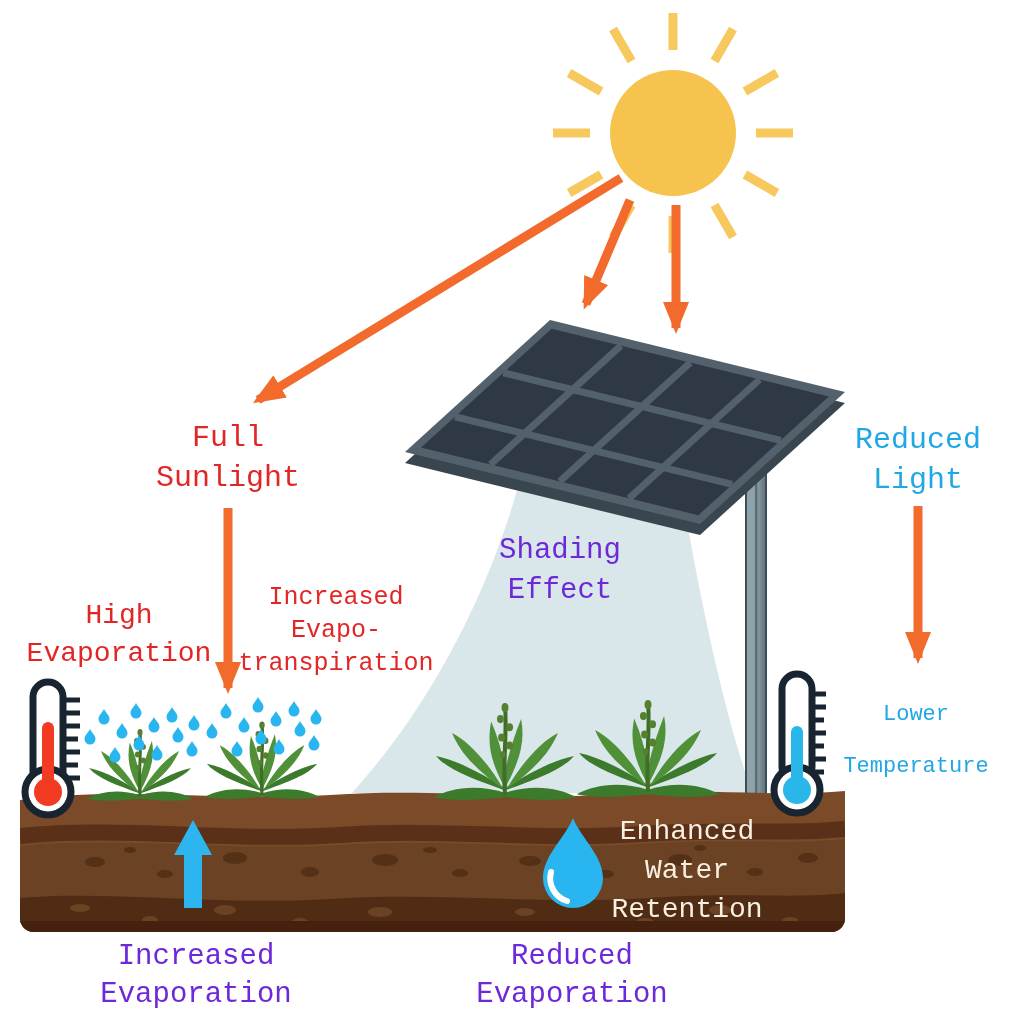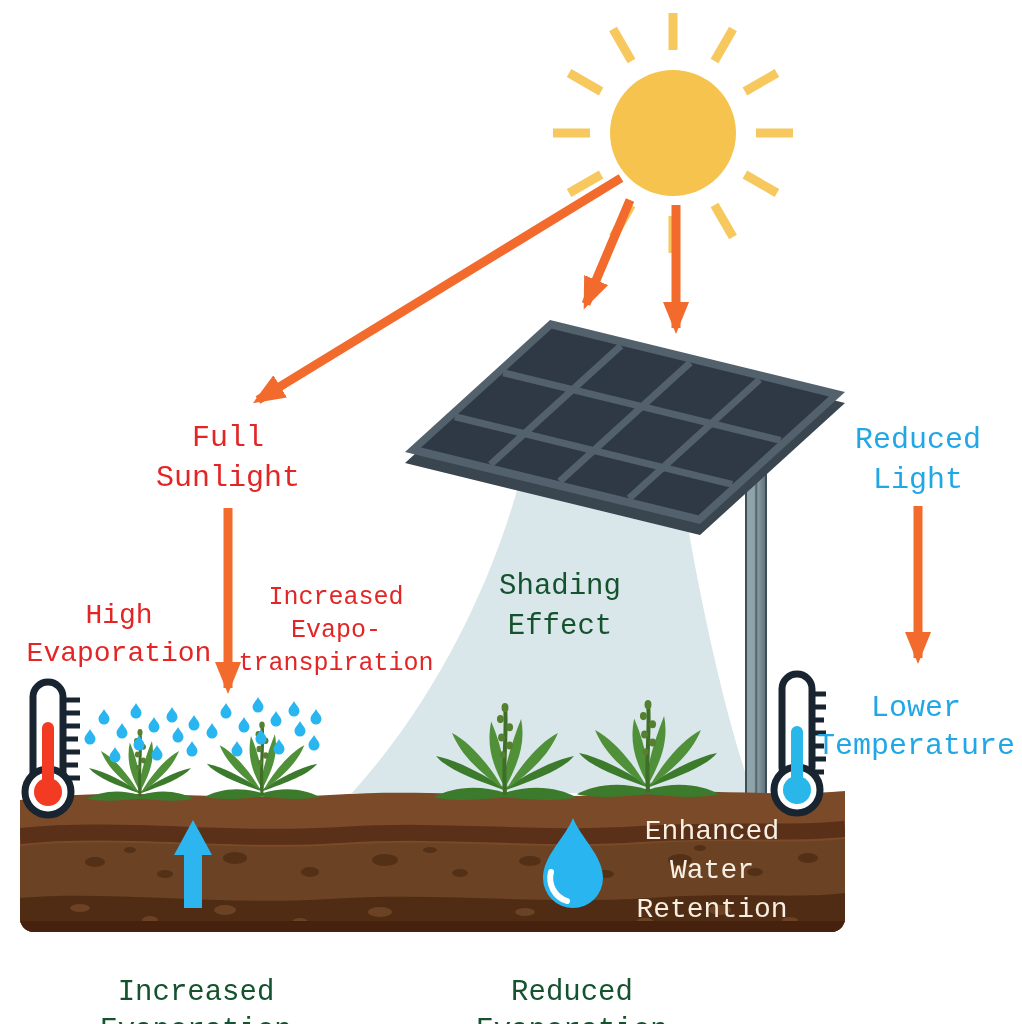--- a/index.html
+++ b/index.html
@@ -3,21 +3,21 @@
 <meta charset="utf-8">
 <style>
   html,body{margin:0;padding:0;background:#ffffff;}
   #canvas{position:relative;width:1022px;height:1024px;background:#ffffff;overflow:hidden;
           font-family:Liberation Mono, monospace;padding-left:12px;}
   #scene{position:absolute;left:0;top:0;}
   .lbl{position:absolute;transform:translateX(-50%);text-align:center;white-space:pre-line;
        font-weight:500;letter-spacing:0px;}
   .lbl.red{color:#E22525;}
   .lbl.blue{color:#21A7E5;}
-  .lbl.dark{color:#14532d;margin-top:36px;}
+  .lbl.dark{color:#6d28d9;}
   .lbl.light{color:#F8EFE2;}
 </style>
 </head>
 <body>
 
 <div id="canvas">
 
   <svg id="scene" width="1022" height="1024" viewBox="0 0 1022 1024">
     <defs>
       <marker id="ah" markerUnits="userSpaceOnUse" markerWidth="34" markerHeight="28" refX="26" refY="13" orient="auto">
@@ -205,24 +205,24 @@
   <div class="lbl dark" style="left:560px; top:531px; font-size:29px; line-height:40px;">Shading
 Effect</div>
 
   <div class="lbl red" style="left:119px; top:597px; font-size:28px; line-height:38px;">High
 Evaporation</div>
 
   <div class="lbl red" style="left:336px; top:581px; font-size:25px; line-height:33px;">Increased
 Evapo-
 transpiration</div>
 
-  <div class="lbl blue" style="left:916px; top:689px; font-size:30px; line-height:38px;">Lower
+  <div class="lbl blue" style="left:916px; top:689px; font-size:22px; line-height:52px;">Lower
 Temperature</div>
 
-  <div class="lbl light" style="left:712px; top:812px; font-size:28px; line-height:39px;">Enhanced
+  <div class="lbl light" style="left:687px; top:812px; font-size:28px; line-height:39px;">Enhanced
 Water
 Retention</div>
 
   <div class="lbl dark" style="left:196px; top:938px; font-size:29px; line-height:38px;">Increased
 Evaporation</div>
 
   <div class="lbl dark" style="left:572px; top:938px; font-size:29px; line-height:38px;">Reduced
 Evaporation</div>
 
 </div>

